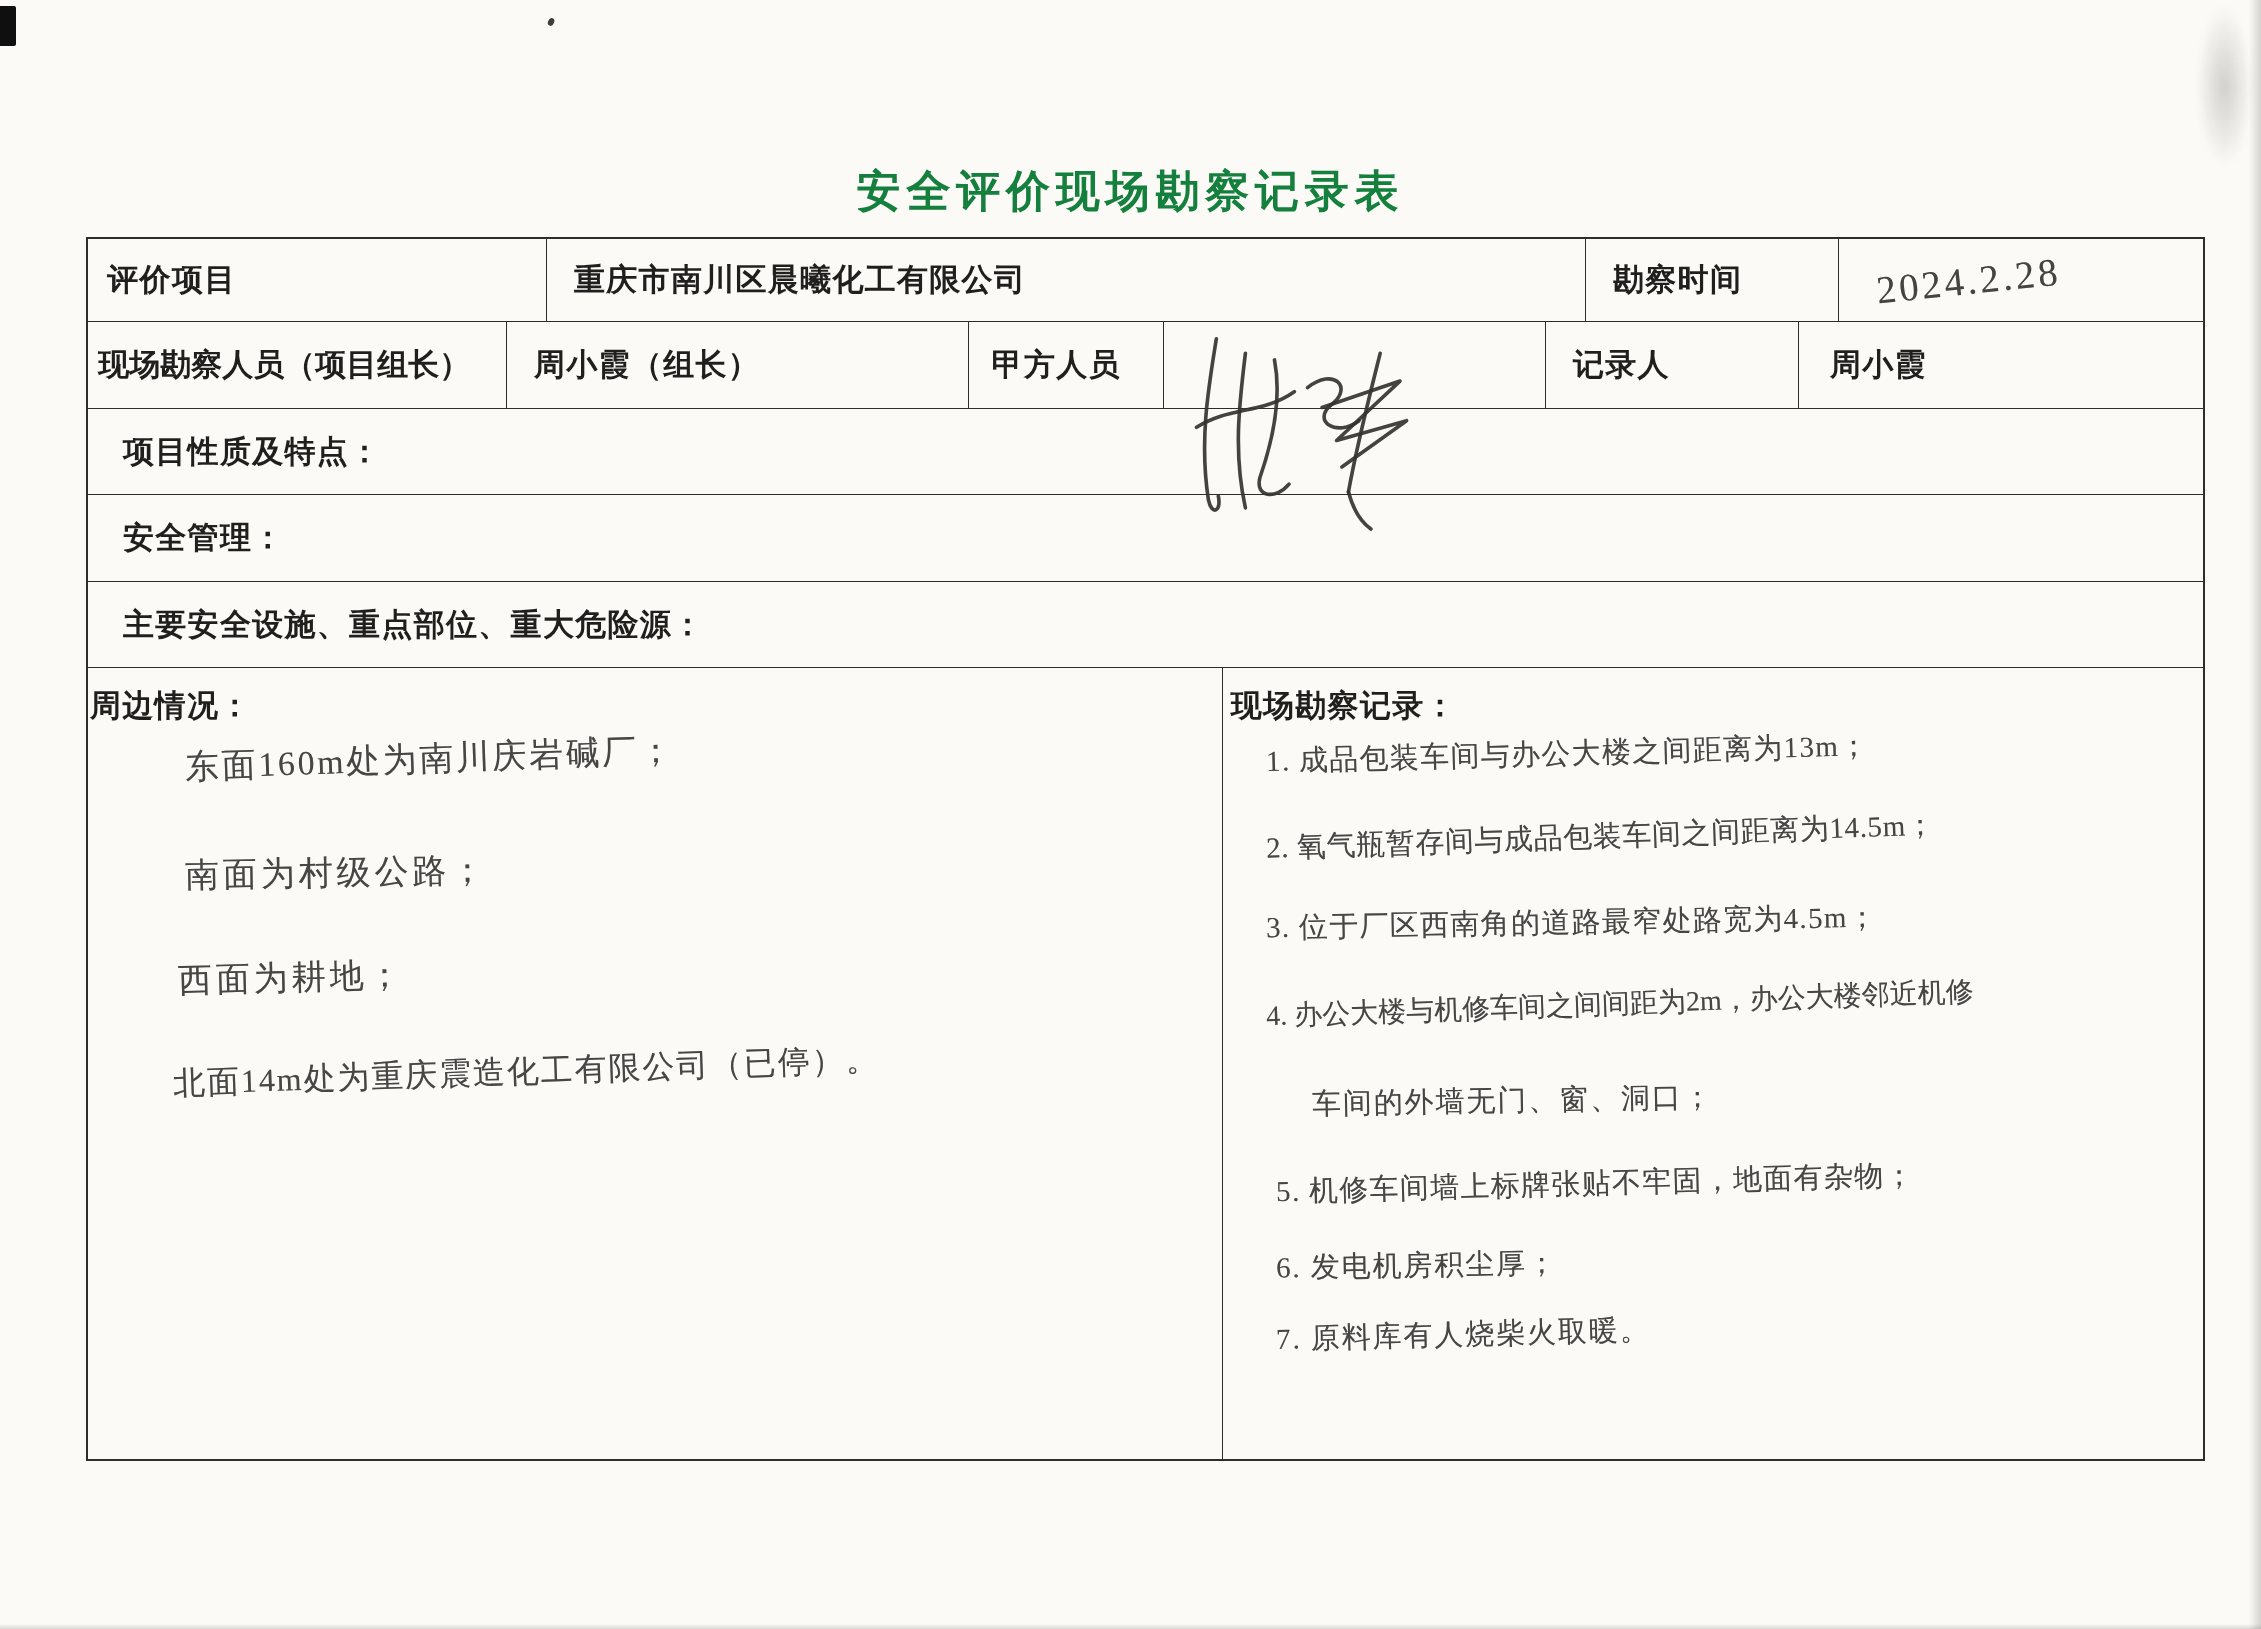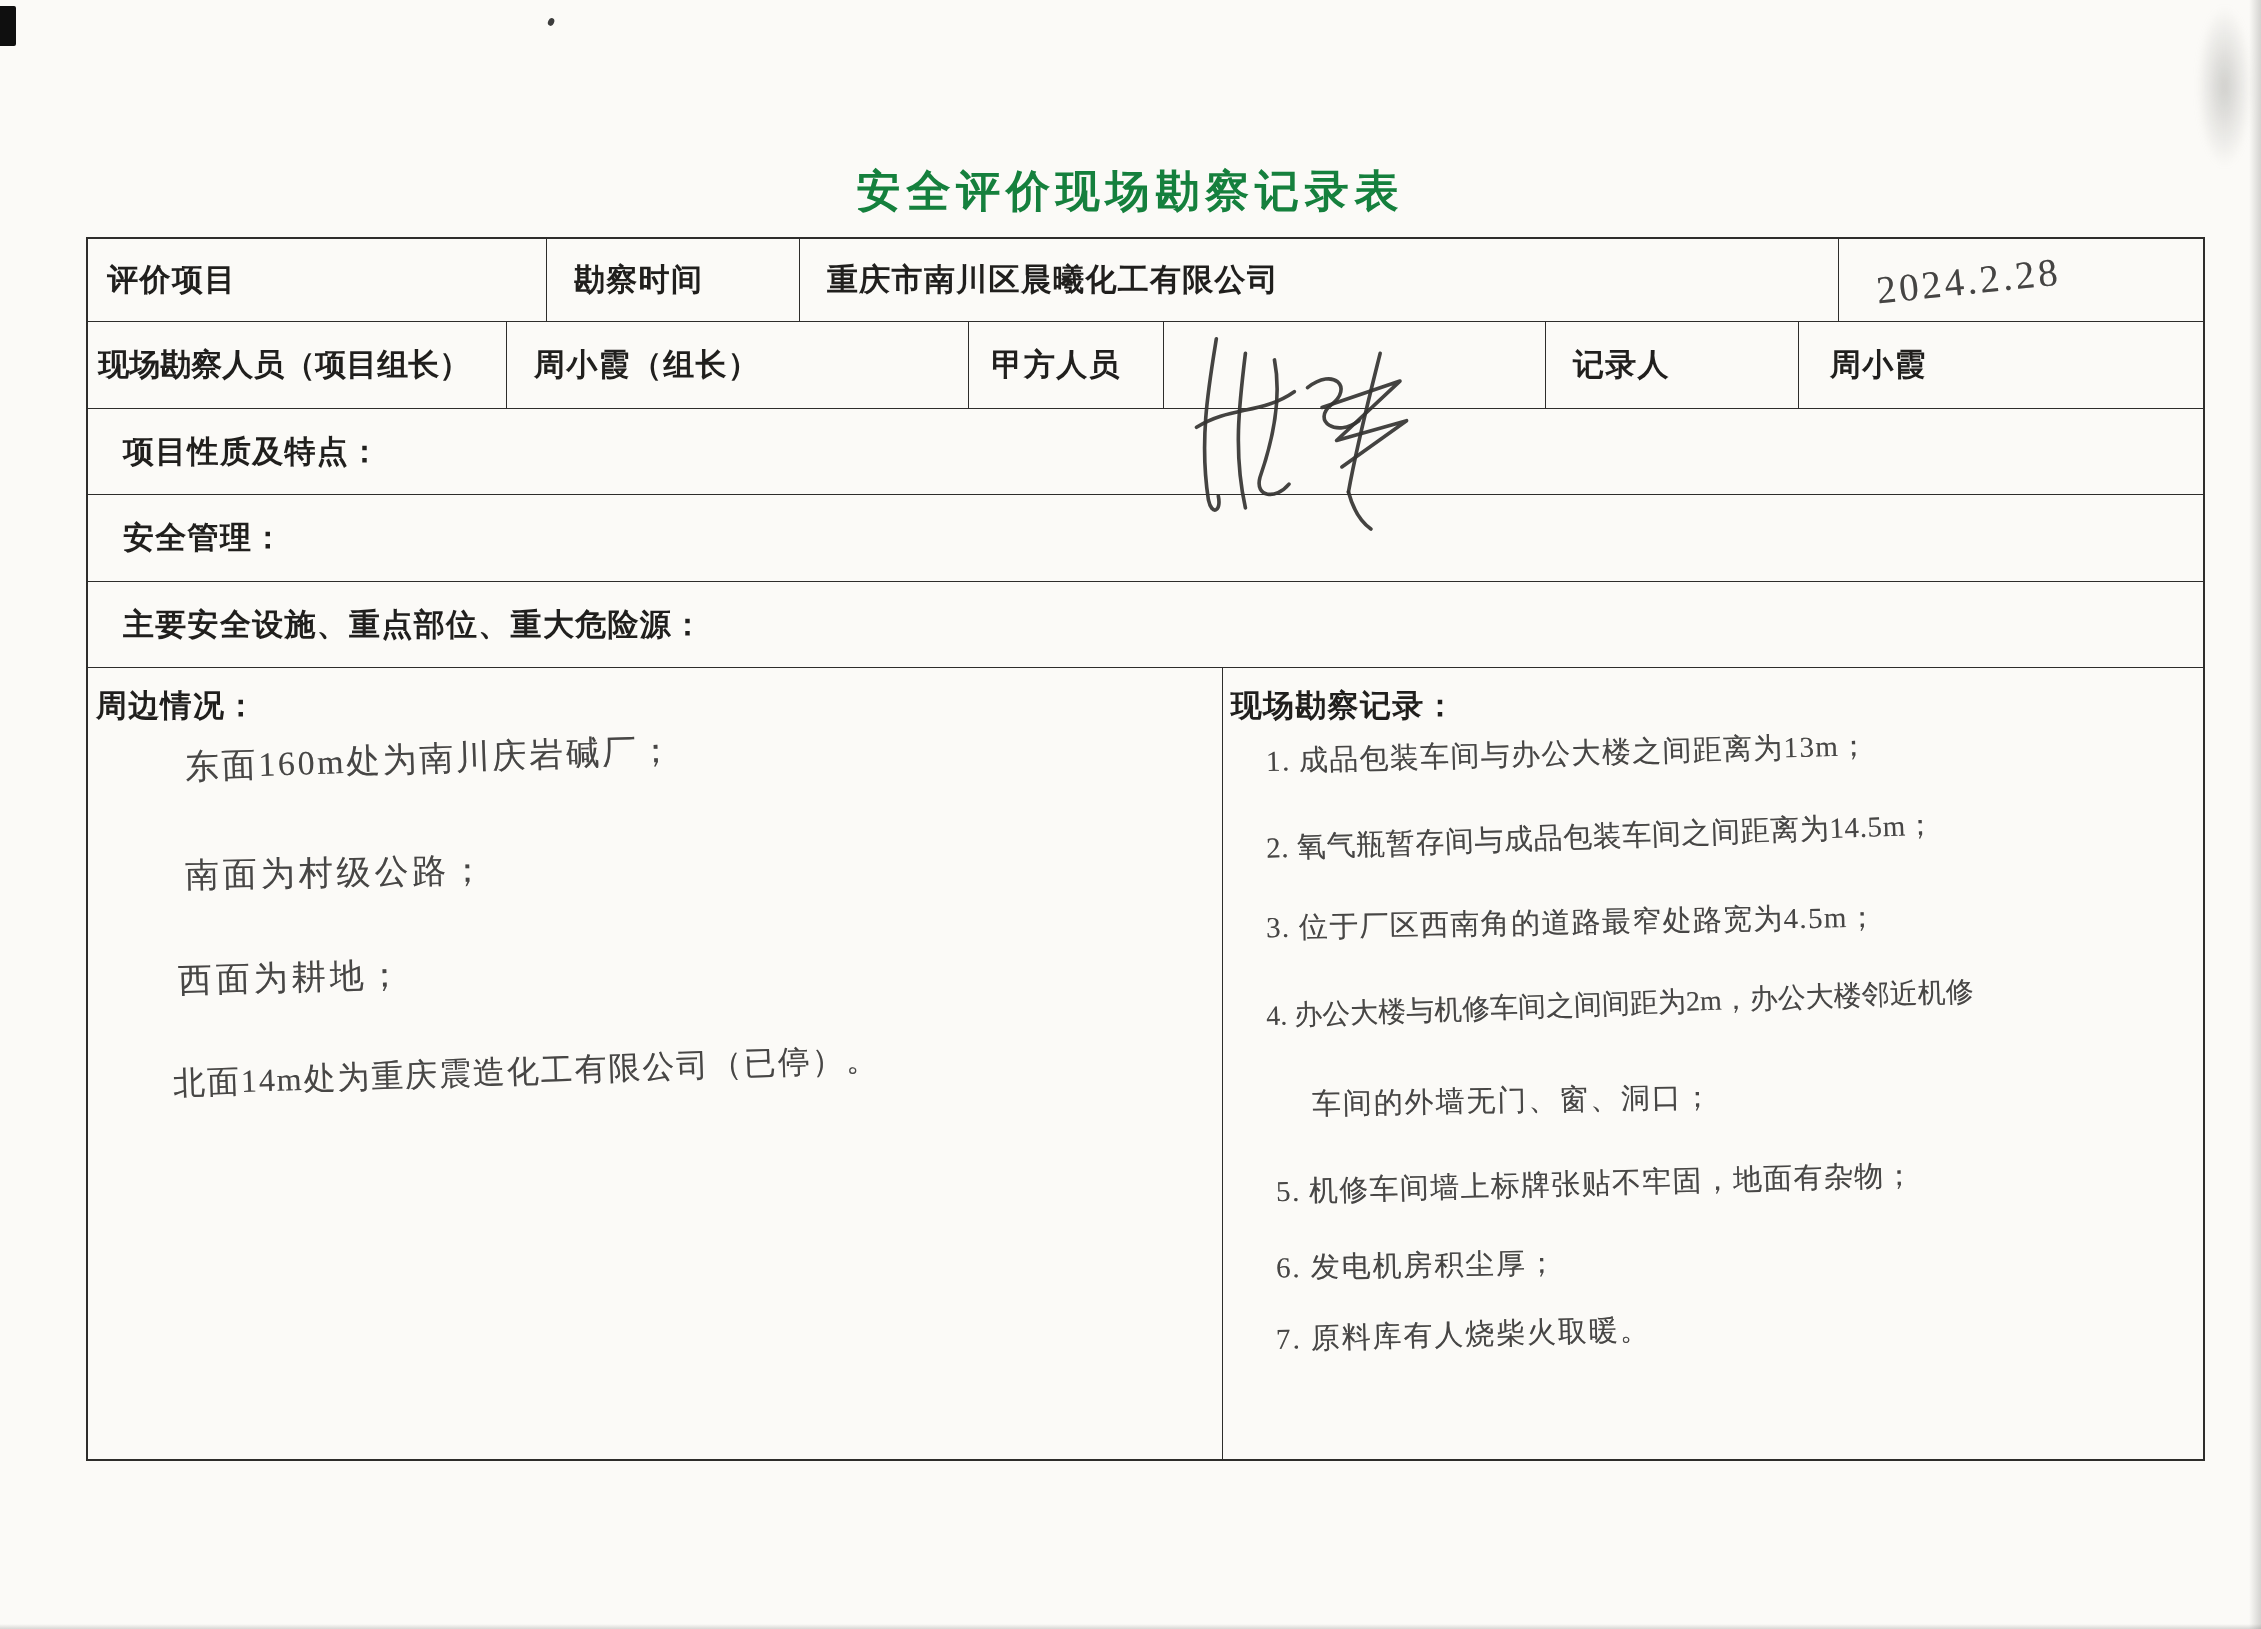--- a/index.html
+++ b/index.html
@@ -100,22 +100,22 @@
 <div class="smudge-top-right"></div>
 <div class="edge-right"></div>
 <div class="edge-bottom"></div>
 
 <div class="title">安全评价现场勘察记录表</div>
 
 <div class="tbl">
 
   <div class="row r1">
     <div class="cell w-a label pad30">评价项目</div>
+    <div class="cell w-b value pad40">重庆市南川区晨曦化工有限公司</div>
     <div class="cell w-c label pad40">勘察时间</div>
-    <div class="cell w-b value pad40">重庆市南川区晨曦化工有限公司</div>
     <div class="cell">
       <span class="hw-date">2024.2.28</span>
     </div>
   </div>
 
   <div class="row r2">
     <div class="cell p1 label" style="padding-left:10.3px; letter-spacing:0;">现场勘察人员（项目组长）</div>
     <div class="cell p2 value pad40">周小霞（组长）</div>
     <div class="cell p3 label pad35">甲方人员</div>
     <div class="cell p4">
@@ -142,21 +142,21 @@
     <div class="cell label full-cell">安全管理：</div>
   </div>
 
   <div class="row r4">
     <div class="cell label full-cell">主要安全设施、重点部位、重大危险源：</div>
   </div>
 
   <div class="row r6">
 
     <div class="cell left6 r6cell">
-      <span class="corner-label" style="left:8px; top:17px;">周边情况：</span>
+      <span class="corner-label" style="left:2px; top:17px;">周边情况：</span>
       <span class="hw s-l1">东面160m处为南川庆岩碱厂；</span>
       <span class="hw s-l2">南面为村级公路；</span>
       <span class="hw s-l3">西面为耕地；</span>
       <span class="hw s-l4">北面14m处为重庆震造化工有限公司（已停）。</span>
     </div>
 
     <div class="cell r6cell">
       <span class="corner-label" style="left:7.7px; top:17px;">现场勘察记录：</span>
       <span class="hw k-i1">1. 成品包装车间与办公大楼之间距离为13m；</span>
       <span class="hw k-i2">2. 氧气瓶暂存间与成品包装车间之间距离为14.5m；</span>

